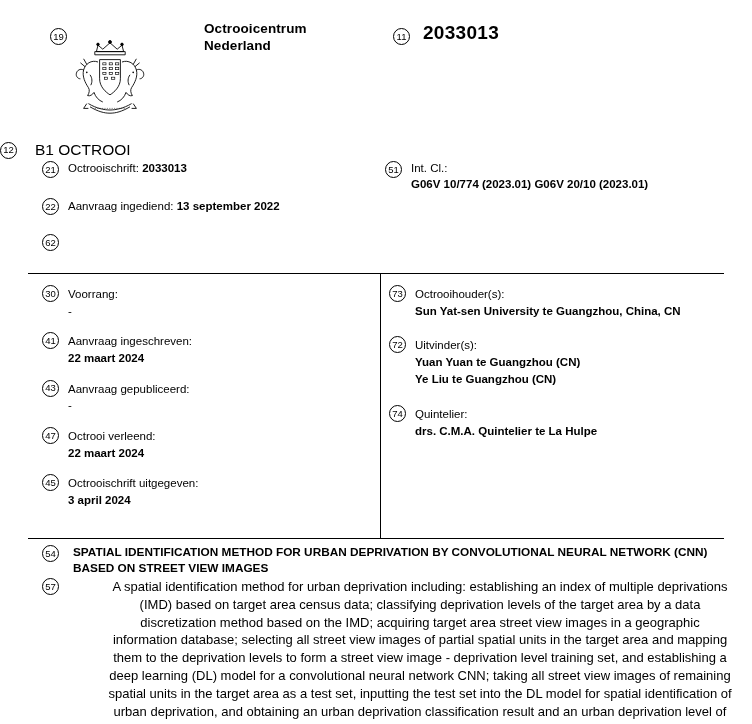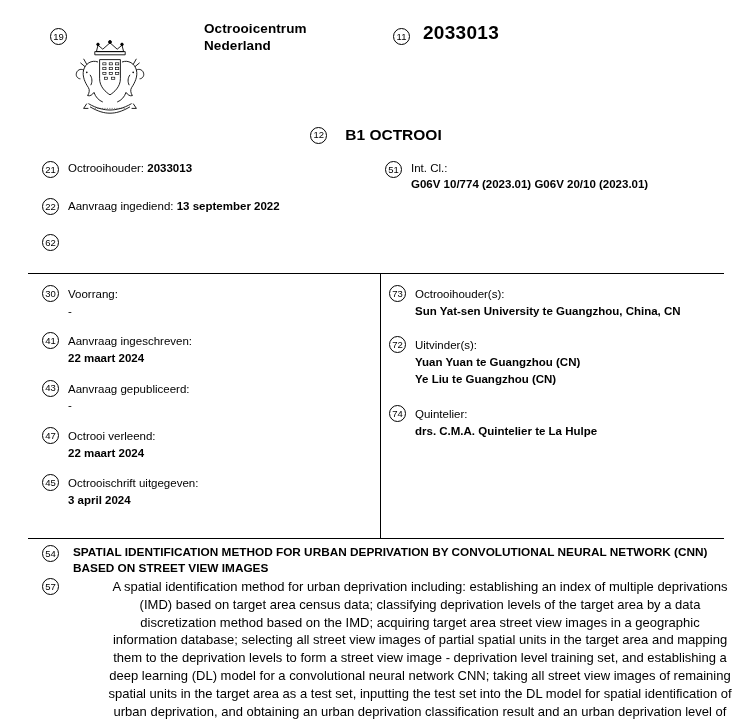--- a/index.html
+++ b/index.html
@@ -75,30 +75,29 @@
     top: 14px;
     font-size: 19px;
     font-weight: bold;
     letter-spacing: 0.3px;
   }
 
   
   .doc-kind-row {
     position: absolute;
     left: 0;
-    top: 126px;
+    top: 141px;
     width: 752px;
     display: flex;
-    justify-content: center;
     align-items: center;
     gap: 18px;
   }
   .doc-kind-text {
     font-size: 15.5px;
-    font-weight: bold;
+    font-weight: normal;
   }
 
   
   .row {
     position: absolute;
     display: flex;
     align-items: flex-start;
     gap: 9px;
   }
   .field-text {
@@ -247,21 +246,21 @@
     <span class="patent-number">2033013</span>
   </div>
 
   <div class="doc-kind-row">
     <span class="inid">12</span>
     <span class="doc-kind-text">B1 OCTROOI</span>
   </div>
 
   <div class="row app-number">
     <span class="inid">21</span>
-    <span class="field-text"><span>Octrooihouder:</span> <b>2033013</b></span>
+    <span class="field-text"><span>Octrooischrift:</span> <b>2033013</b></span>
   </div>
 
   <div class="row app-filed">
     <span class="inid">22</span>
     <span class="field-text"><span>Aanvraag ingediend:</span> <b>13 september 2022</b></span>
   </div>
 
   <div class="row inid-62">
     <span class="inid">62</span>
   </div>

